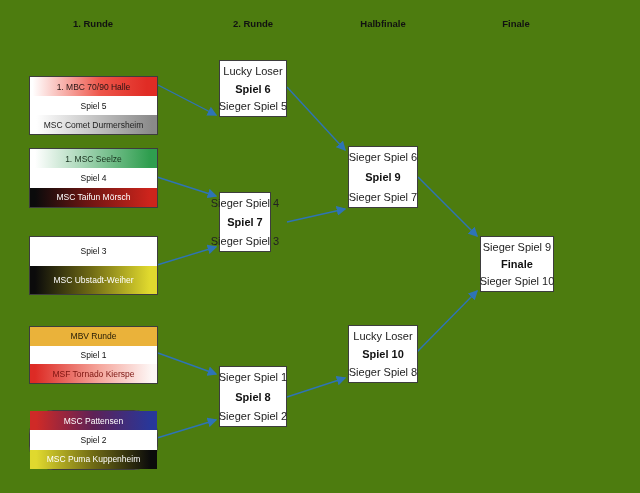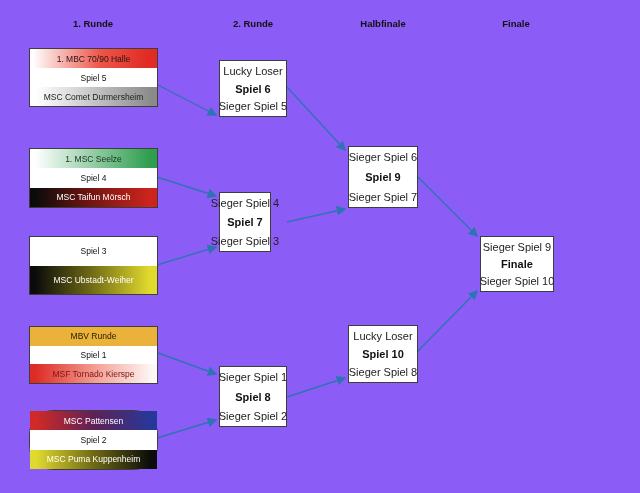--- a/index.html
+++ b/index.html
@@ -1,17 +1,17 @@
 <!DOCTYPE html>
 <html><head>
 <meta charset="utf-8">
 <style>
   html,body{margin:0;padding:0;background:#fff;}
   #stage{
-    position:relative;width:640px;height:493px;background:#8b5cf6;
+    position:relative;width:640px;height:493px;background:#4d7c0f;
     font-family:"Liberation Sans",sans-serif;color:#1f1f1f;overflow:hidden;
   }
   .col-header{
     position:absolute;top:18px;width:110px;text-align:center;
     font-size:9.5px;font-weight:bold;color:#111;
   }
   #hdr1{left:38px;} #hdr2{left:198px;} #hdr3{left:328px;} #hdr4{left:461px;}
 
   svg.connectors{position:absolute;left:0;top:0;z-index:1;}
 
@@ -36,21 +36,21 @@
   .band-seelze   {background:linear-gradient(90deg,#ffffff 4%,#87c79b 55%,#2f9e4f 94%);color:#17301d;}
   .band-taifun   {background:linear-gradient(90deg,#0b0b0b 4%,#6c1512 45%,#cd241c 94%);color:#fff;}
   .band-malsch   {background:linear-gradient(90deg,#2a57a8 6%,#7c2440 48%,#d62b2b 94%);color:#fff;}
   .band-ubstadt  {background:linear-gradient(90deg,#0b0b0b 4%,#6f6a14 48%,#e0d92e 94%);color:#fff;}
   .band-budel    {background:#eab23a;color:#231a06;}
   .band-tornado  {background:linear-gradient(90deg,#dd2b25 4%,#f5a79d 55%,#fdf7f6 96%);color:#7c1410;}
   .band-pattensen{background:linear-gradient(90deg,#cf2a27 5%,#5e2156 50%,#28379a 95%);color:#fff;}
   .band-puma     {background:linear-gradient(90deg,#e0d92e 5%,#6f6a14 50%,#0b0b0b 95%);color:#fff;}
 
   
-  #m5 {top:48px;height:59px;}
+  #m5 {top:76px;height:59px;}
   #m4 {top:148px;height:60px;}
   #m3 {top:236px;height:59px;}
   #m1 {top:326px;height:58px;}
   #m2 {top:410px;height:60px;border-radius:24px;}
   #m6 {left:219px;width:68px;top:60px;height:57px;}
   #m7 {left:219px;width:52px;top:192px;height:60px;}
   #m8 {left:219px;width:68px;top:366px;height:61px;}
   #m9 {left:348px;width:70px;top:146px;height:62px;}
   #m10{left:348px;width:70px;top:325px;height:58px;}
   #mf {left:480px;width:74px;top:236px;height:56px;}

